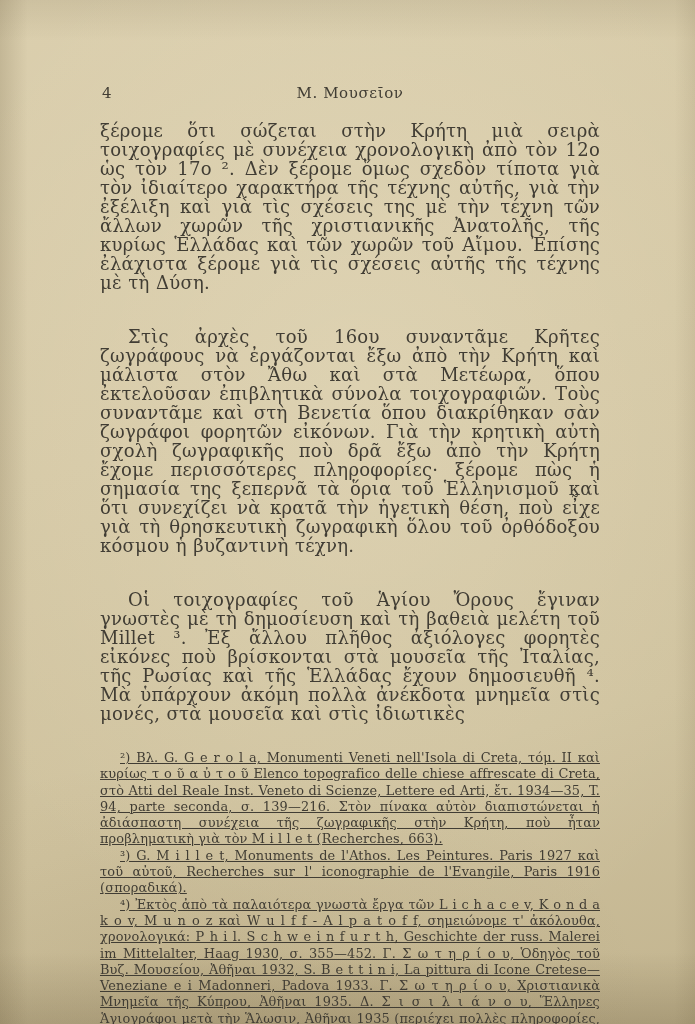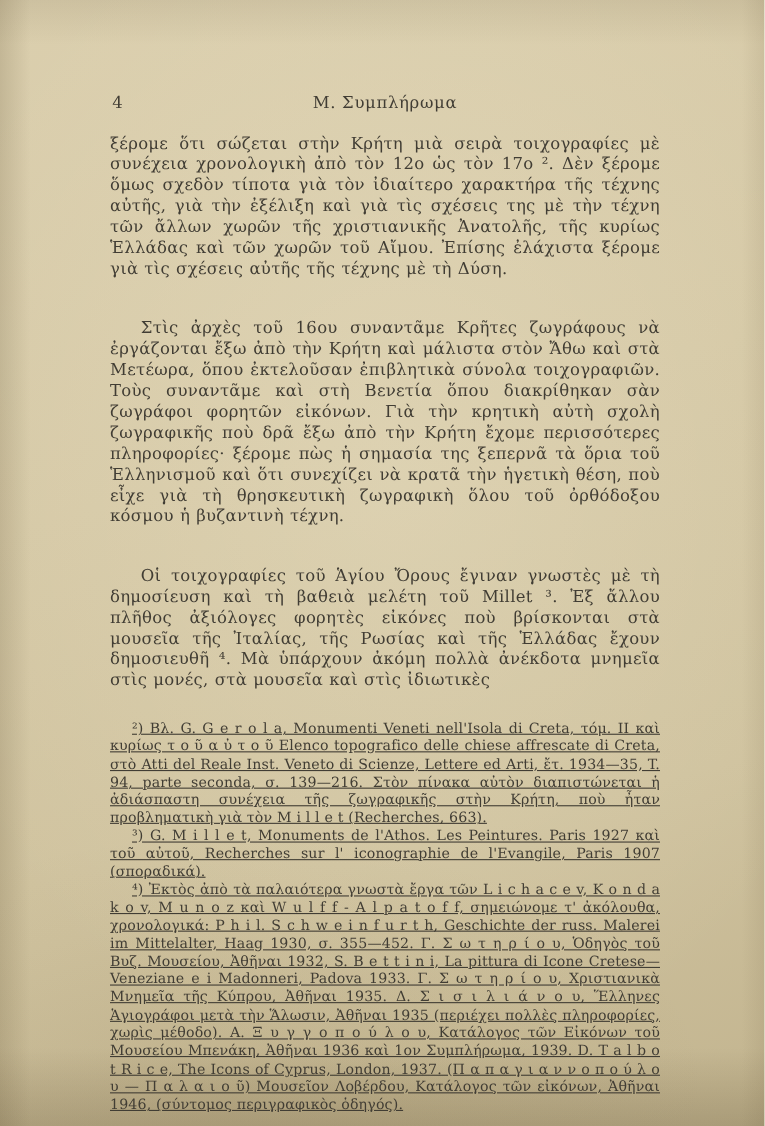--- a/index.html
+++ b/index.html
@@ -60,21 +60,21 @@
   }
   .running-title {
     position: absolute;
     left: 0;
     right: 0;
     top: 0;
     text-align: center;
   }
   .body-text p {
     margin: 0;
-    font-size: 15px;
+    font-size: 18px;
     line-height: 19px;
     text-align: justify;
     letter-spacing: 0.25px;
     word-spacing: 0.5px;
   }
   .body-text p.indent {
     text-indent: 28px;
     margin-top: 35px;
   }
   .footnotes {
@@ -94,29 +94,29 @@
 <body>
 
 <div class="page">
   <div class="vignette"></div>
   <div class="stain-1"></div>
 
   <div class="content">
 
     <div class="running-head">
       <span class="page-number">4</span>
-      <span class="running-title">Μ. Συμπλήρωμα</span>
+      <span class="running-title">Μ. Μουσεῖον</span>
     </div>
 
     <div class="body-text">
       <p>ξέρομε ὅτι σώζεται στὴν Κρήτη μιὰ σειρὰ τοιχογραφίες μὲ συνέχεια χρονολογικὴ ἀπὸ τὸν 12ο ὡς τὸν 17ο ². Δὲν ξέρομε ὅμως σχεδὸν τίποτα γιὰ τὸν ἰδιαίτερο χαρακτήρα τῆς τέχνης αὐτῆς, γιὰ τὴν ἐξέλιξη καὶ γιὰ τὶς σχέσεις της μὲ τὴν τέχνη τῶν ἄλλων χωρῶν τῆς χριστιανικῆς Ἀνατολῆς, τῆς κυρίως Ἑλλάδας καὶ τῶν χωρῶν τοῦ Αἴμου. Ἐπίσης ἐλάχιστα ξέρομε γιὰ τὶς σχέσεις αὐτῆς τῆς τέχνης μὲ τὴ Δύση.</p>
       <p class="indent">Στὶς ἀρχὲς τοῦ 16ου συναντᾶμε Κρῆτες ζωγράφους νὰ ἐργάζονται ἔξω ἀπὸ τὴν Κρήτη καὶ μάλιστα στὸν Ἄθω καὶ στὰ Μετέωρα, ὅπου ἐκτελοῦσαν ἐπιβλητικὰ σύνολα τοιχογραφιῶν. Τοὺς συναντᾶμε καὶ στὴ Βενετία ὅπου διακρίθηκαν σὰν ζωγράφοι φορητῶν εἰκόνων. Γιὰ τὴν κρητικὴ αὐτὴ σχολὴ ζωγραφικῆς ποὺ δρᾶ ἔξω ἀπὸ τὴν Κρήτη ἔχομε περισσότερες πληροφορίες· ξέρομε πὼς ἡ σημασία της ξεπερνᾶ τὰ ὅρια τοῦ Ἑλληνισμοῦ καὶ ὅτι συνεχίζει νὰ κρατᾶ τὴν ἡγετικὴ θέση, ποὺ εἶχε γιὰ τὴ θρησκευτικὴ ζωγραφικὴ ὅλου τοῦ ὀρθόδοξου κόσμου ἡ βυζαντινὴ τέχνη.</p>
       <p class="indent">Οἱ τοιχογραφίες τοῦ Ἁγίου Ὄρους ἔγιναν γνωστὲς μὲ τὴ δημοσίευση καὶ τὴ βαθειὰ μελέτη τοῦ Millet ³. Ἐξ ἄλλου πλῆθος ἀξιόλογες φορητὲς εἰκόνες ποὺ βρίσκονται στὰ μουσεῖα τῆς Ἰταλίας, τῆς Ρωσίας καὶ τῆς Ἑλλάδας ἔχουν δημοσιευθῆ ⁴. Μὰ ὑπάρχουν ἀκόμη πολλὰ ἀνέκδοτα μνημεῖα στὶς μονές, στὰ μουσεῖα καὶ στὶς ἰδιωτικὲς</p>
     </div>
 
     <div class="footnotes">
       <p>²) Βλ. G. G e r o l a, Monumenti Veneti nell'Isola di Creta, τόμ. II καὶ κυρίως τ ο ῦ  α ὐ τ ο ῦ  Elenco topografico delle chiese affrescate di Creta, στὸ Atti del Reale Inst. Veneto di Scienze, Lettere ed Arti, ἔτ. 1934—35, T. 94, parte seconda, σ. 139—216. Στὸν πίνακα αὐτὸν διαπιστώνεται ἡ ἀδιάσπαστη συνέχεια τῆς ζωγραφικῆς στὴν Κρήτη, ποὺ ἦταν προβληματικὴ γιὰ τὸν M i l l e t (Recherches, 663).</p>
-      <p>³) G. M i l l e t, Monuments de l'Athos. Les Peintures. Paris 1927 καὶ τοῦ αὐτοῦ, Recherches sur l' iconographie de l'Evangile, Paris 1907 (σποραδικά).</p>
+      <p>³) G. M i l l e t, Monuments de l'Athos. Les Peintures. Paris 1927 καὶ τοῦ αὐτοῦ, Recherches sur l' iconographie de l'Evangile, Paris 1916 (σποραδικά).</p>
       <p>⁴) Ἐκτὸς ἀπὸ τὰ παλαιότερα γνωστὰ ἔργα τῶν L i c h a c e v, K o n d a k o v, M u n o z καὶ W u l f f - A l p a t o f f, σημειώνομε τ' ἀκόλουθα, χρονολογικά: P h i l. S c h w e i n f u r t h, Geschichte der russ. Malerei im Mittelalter, Haag 1930, σ. 355—452. Γ. Σ ω τ η ρ ί ο υ, Ὁδηγὸς τοῦ Βυζ. Μουσείου, Ἀθῆναι 1932, S. B e t t i n i, La pittura di Icone Cretese—Veneziane e i Madonneri, Padova 1933. Γ. Σ ω τ η ρ ί ο υ, Χριστιανικὰ Μνημεῖα τῆς Κύπρου, Ἀθῆναι 1935. Δ. Σ ι σ ι λ ι ά ν ο υ, Ἕλληνες Ἁγιογράφοι μετὰ τὴν Ἅλωσιν, Ἀθῆναι 1935 (περιέχει πολλὲς πληροφορίες, χωρὶς μέθοδο). Α. Ξ υ γ γ ο π ο ύ λ ο υ, Κατάλογος τῶν Εἰκόνων τοῦ Μουσείου Μπενάκη, Ἀθῆναι 1936 καὶ 1ον Συμπλήρωμα, 1939. D. T a l b o t  R i c e, The Icons of Cyprus, London, 1937. (Π α π α γ ι α ν ν ο π ο ύ λ ο υ — Π α λ α ι ο ῦ) Μουσεῖον Λοβέρδου, Κατάλογος τῶν εἰκόνων, Ἀθῆναι 1946, (σύντομος περιγραφικὸς ὁδηγός).</p>
     </div>
 
   </div>
 </div>
 
 </body></html>

